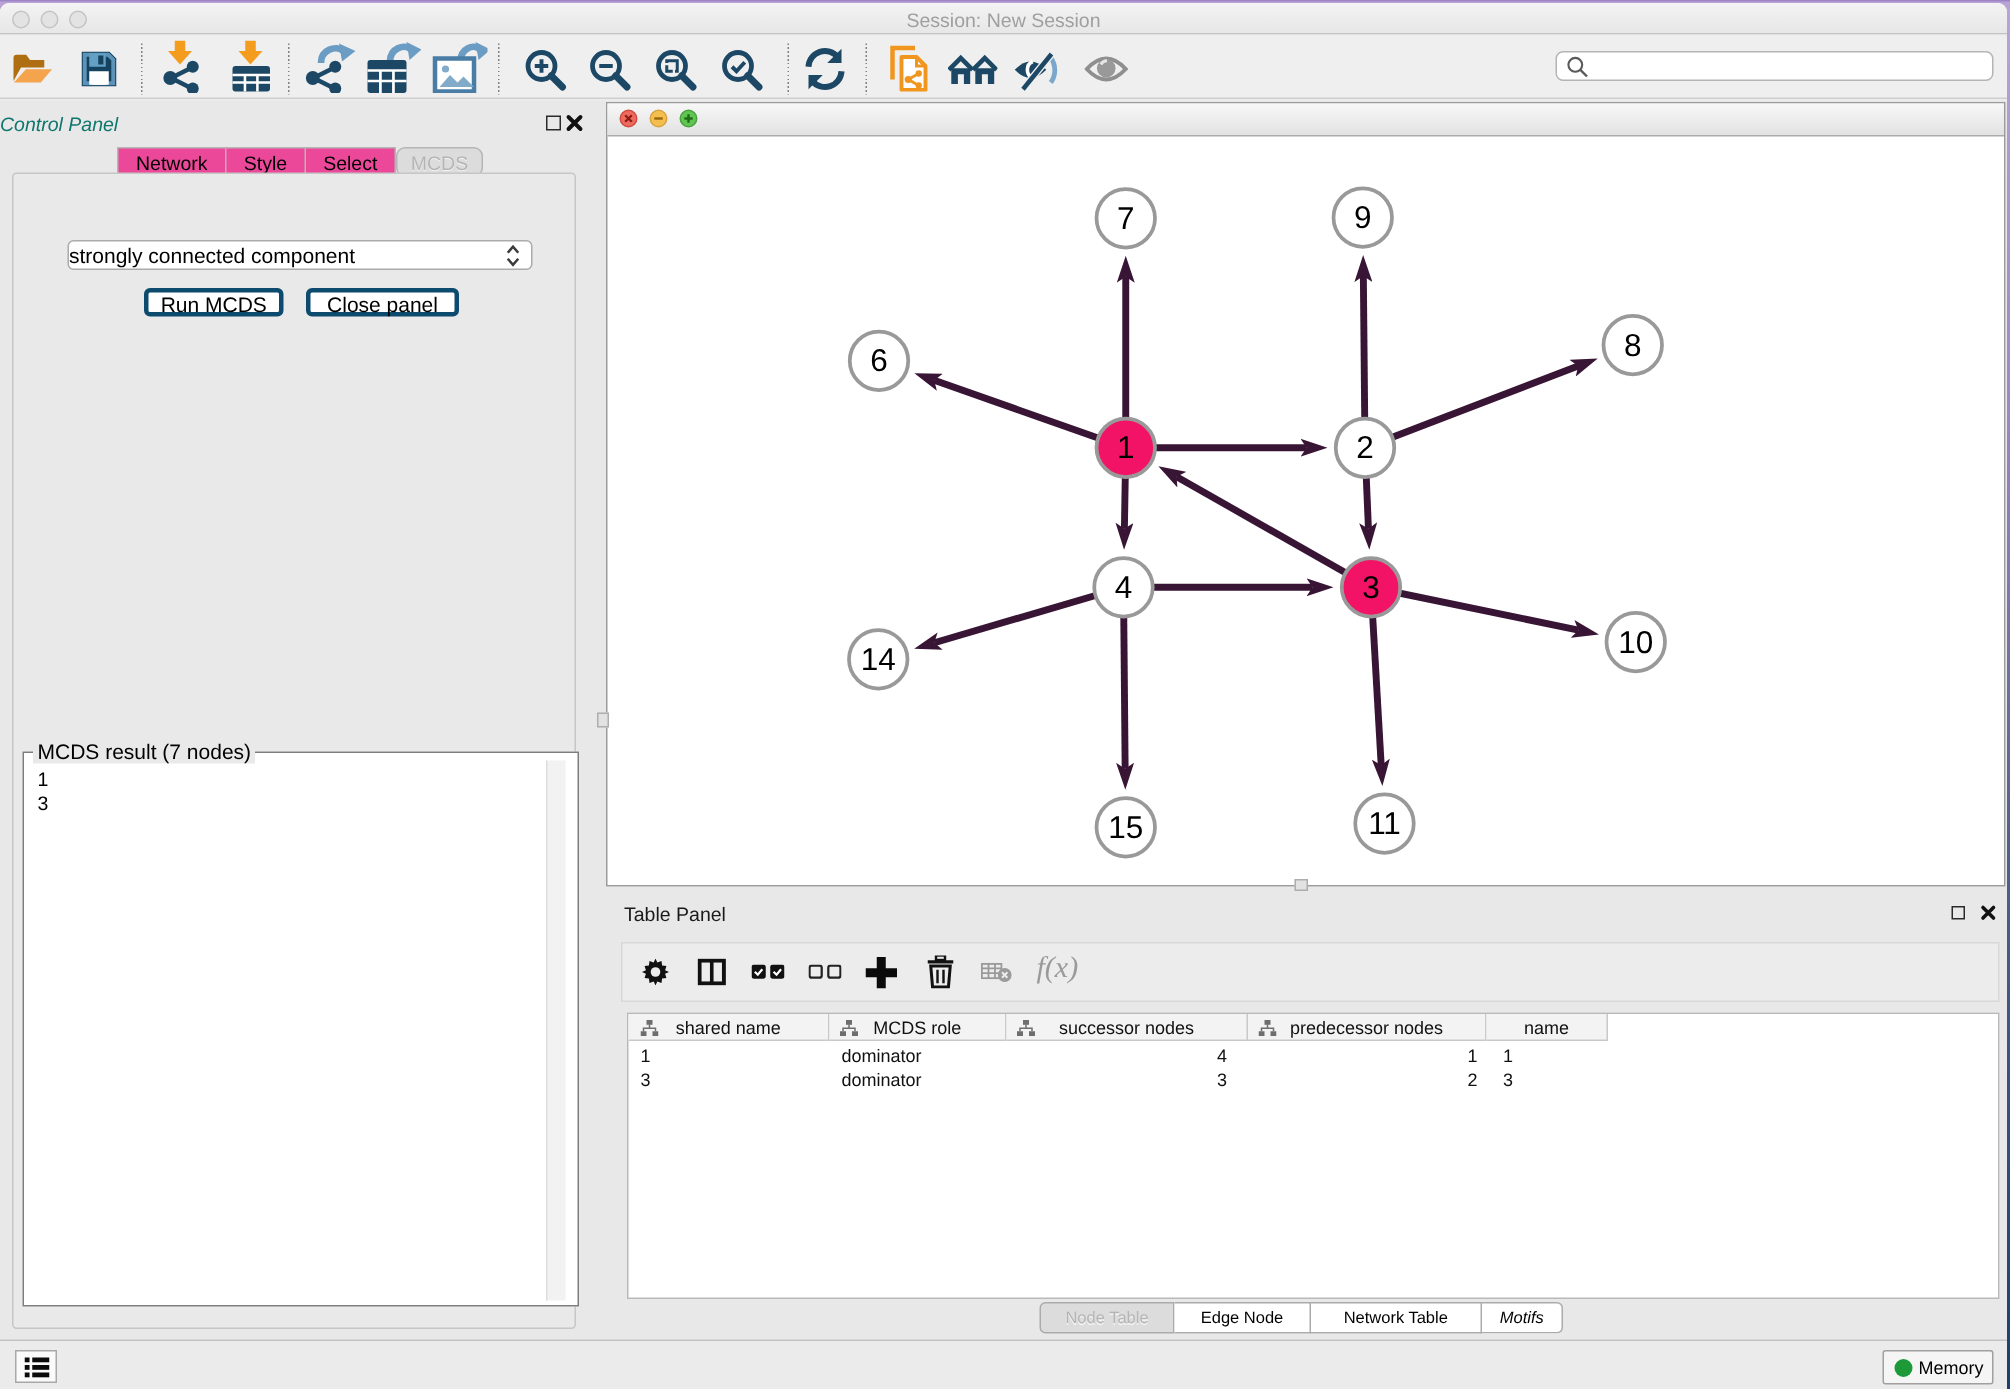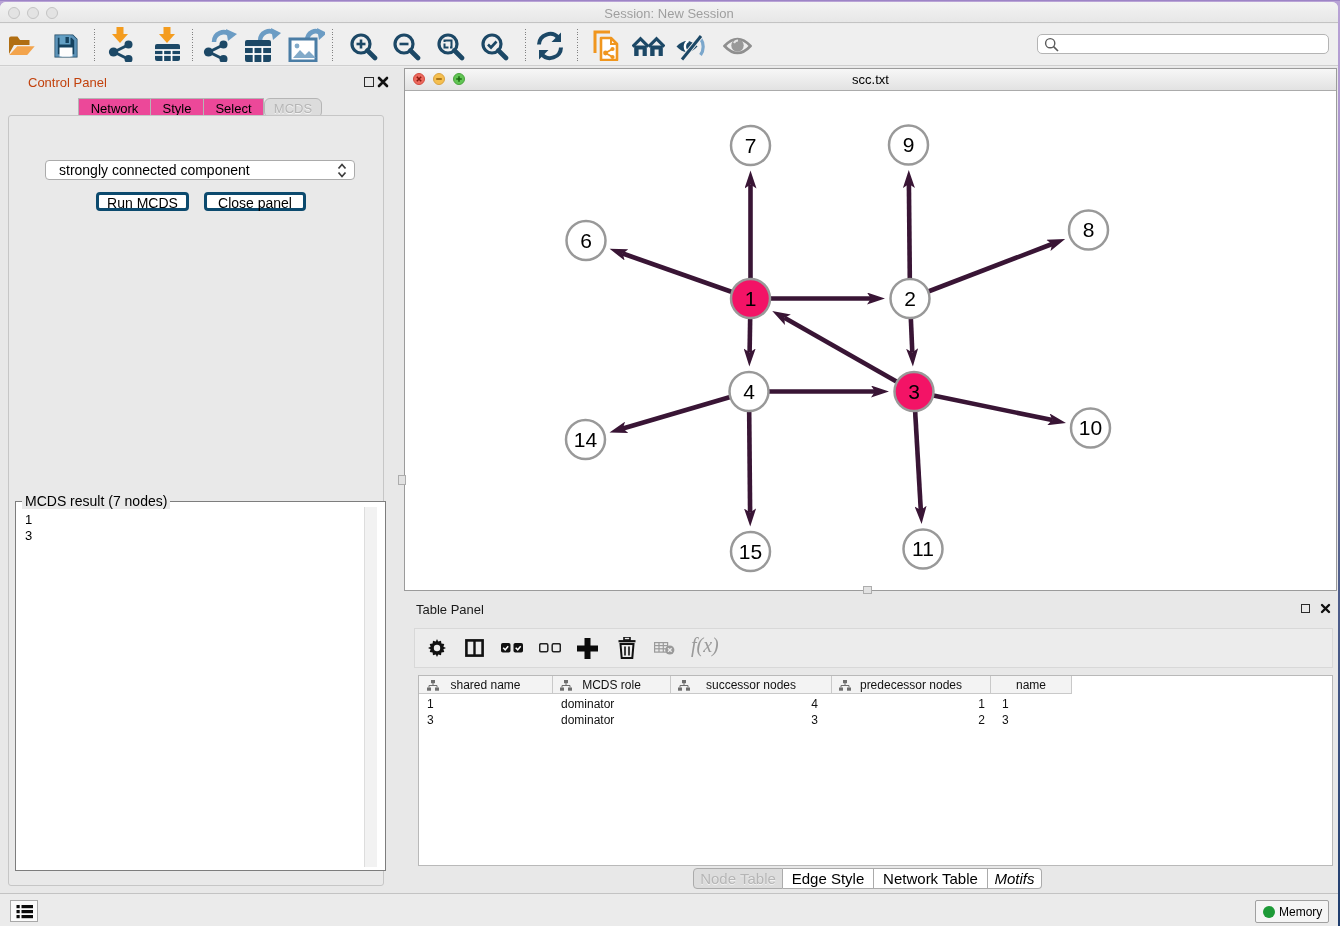--- a/index.html
+++ b/index.html
@@ -13,44 +13,44 @@
 .tl { position:absolute; top:5px; width:12px; height:12px; border-radius:50%; background:#e3e3e3; border:1px solid #c4c4c4; }
 #title-text { width:100%; text-align:center; top:4px; font-size:13px; color:#9f9f9f; }
 
 #toolbar { left:0; top:22px; width:1338px; height:42px; background:#efefef; border-bottom:1px solid #cfcfcf; }
 .tsep { position:absolute; top:5px; height:34px; width:1px; background-image:repeating-linear-gradient(#828282 0 1px, rgba(0,0,0,0) 1px 2.6px); }
 .ticon { position:absolute; }
 #search { left:1037px; top:10px; width:292px; height:20px; background:#fff; border:1px solid #b4b4b4; border-radius:5px; }
 
 #main { left:0; top:65px; width:1338px; height:826px; background:#e8e8e8; }
 
-#cp-title { left:28px; top:8px; font-size:13px; color:#c2410c; }
+#cp-title { left:0; top:8px; font-size:13px; color:#0f766e;font-style:italic; }
 .tab { position:absolute; top:31px; height:20px; background:#ec4899; border:1px solid #b5b5b5; color:#000; font-size:13px; text-align:center; line-height:19px; }
 #cp-content { left:8px; top:48px; width:376px; height:771px; background:#e9e9e9; border:1px solid #c6c6c6; border-radius:3px; }
 #opt-label { left:0; top:21px; width:100%; text-align:center; font-size:14px; color:#111; }
-#combo { left:36px; top:44px; width:310px; height:20px; background:#fff; border:1px solid #ababab; border-radius:4px; font-size:14px; line-height:18px; padding-left:13px; color:#000; }
+#combo { left:36px; top:44px; width:310px; height:20px; background:#fff; border:1px solid #ababab; border-radius:4px; font-size:14px; line-height:18px; color:#000; }
 .btn { position:absolute; top:76px; height:19px; background:#fff; border:3px solid #0c4a6e; border-radius:4px; font-size:14px; text-align:center; line-height:17px; color:#000; }
 #mcds-box { left:6px; top:385px; width:371px; height:370px; background:#fff; border:1px solid #7d7d7d; }
 #mcds-legend { left:13px; top:377px; background:#e9e9e9; padding:0 3px; font-size:14px; color:#000; }
 #mcds-scroll { right:8px; top:5px; width:13px; height:360px; background:#f2f2f2; border-left:1px solid #ddd; }
 
 #net { left:404px; top:1px; width:933px; height:523px; background:#fff; border:1px solid #9b9b9b; }
 #net-title { left:0; top:0; width:100%; height:22px; background:linear-gradient(#f7f7f7,#e2e2e2); border-bottom:1px solid #ababab; }
 .tl2 { position:absolute; top:5px; width:12px; height:12px; border-radius:50%; }
 #net-name { width:100%; text-align:center; top:3px; font-size:13px; color:#000; position:absolute; }
 
 #tp { left:404px; top:530px; width:934px; height:297px; }
 #tp-title { left:12px; top:5px; font-size:13px; color:#1a1a1a; position:absolute; }
 #tp-toolbar { left:10px; top:31px; width:919px; height:40px; background:#ececec; border:1px solid #d8d8d8; position:absolute; }
 #tp-table { left:14px; top:78px; width:915px; height:191px; background:#fff; border:1px solid #b9b9b9; position:absolute; }
 .th { position:absolute; top:0; height:18px; background:#f3f3f3; border-right:1px solid #c9c9c9; border-bottom:1px solid #c9c9c9; font-size:12px; color:#111; text-align:center; line-height:18px; }
 .td { position:absolute; font-size:12px; color:#111; height:16px; line-height:16px; }
 .hico { position:absolute; top:4px; }
 
-.btab { position:absolute; top:271px; height:21px; border:1px solid #ababab; font-size:15px; text-align:center; line-height:20px; background:#fff; color:#000; }
+.btab { position:absolute; top:271px; height:21px; border:1px solid #ababab; font-size:11px; text-align:center; line-height:20px; background:#fff; color:#000; }
 
 #status { left:0; top:891px; width:1338px; height:33px; background:#ebebeb; border-top:1px solid #c3c3c3; }
 #list-btn { left:10px; top:6px; width:28px; height:22px; background:#fafafa; border:1px solid #a8a8a8; position:absolute; }
 #mem-btn { left:1255px; top:6px; width:74px; height:23px; background:#f5f5f5; border:1px solid #a0a0a0; border-radius:2px; position:absolute; font-size:12px; color:#000; }
 </style>
 </head>
 <body>
 <div class="abs" style="left:0;top:0;width:1340px;height:1px;background:#9d84c6;z-index:5"></div>
 <div id="desk-right" class="abs"></div>
 <div id="win" class="abs">
@@ -261,21 +261,20 @@
         <div class="tl2" style="left:28px; top:4px; background:#f5bf4f; border:1px solid #d9a341;">
             <svg width="10" height="10" viewBox="0 0 10 10" style="position:absolute;left:0;top:0">
               <path d="M2.2 5 H7.8" stroke="#99660e" stroke-width="1.6"></path>
             </svg>
           </div>
         <div class="tl2" style="left:48px; top:4px; background:#61c554; border:1px solid #4aa33d;">
             <svg width="10" height="10" viewBox="0 0 10 10" style="position:absolute;left:0;top:0">
               <path d="M2.2 5 H7.8 M5 2.2 V7.8" stroke="#1d6b13" stroke-width="1.6"></path>
             </svg>
           </div>
-        <div id="net-name">scc.txt</div>
       </div>
       <svg id="graph" width="931" height="500" style="position:absolute; left:0; top:20px;" viewBox="0 0 931 500">
         <defs>
           <marker id="arr" markerWidth="19" markerHeight="12" refX="4" refY="6" orient="auto" markerUnits="userSpaceOnUse">
             <path d="M0,0 L18,6 L0,12 L4,6 z" fill="#391535"></path>
           </marker>
         </defs>
         <g stroke="#391535" stroke-width="4.6" marker-end="url(#arr)">
           <line x1="345.5" y1="209.5" x2="345.5" y2="95.5"></line>
           <line x1="345.5" y1="209.5" x2="217.8" y2="164.5"></line>
@@ -414,21 +413,21 @@
         <div class="td" style="left:252px; top:20px; width:147px; text-align:right;">4</div>
         <div class="td" style="left:413px; top:20px; width:153px; text-align:right;">1</div>
         <div class="td" style="left:583px; top:20px;">1</div>
         <div class="td" style="left:8px; top:36px;">3</div>
         <div class="td" style="left:142px; top:36px;">dominator</div>
         <div class="td" style="left:252px; top:36px; width:147px; text-align:right;">3</div>
         <div class="td" style="left:413px; top:36px; width:153px; text-align:right;">2</div>
         <div class="td" style="left:583px; top:36px;">3</div>
       </div>
       <div class="btab" style="left:289px; width:90px; background:#dcdcdc; color:#b5b5b5; text-shadow:0 1px 0 #f2f2f2; border-radius:4px 0 0 4px;">Node Table</div>
-      <div class="btab" style="left:379px; width:91px; border-left:none;">Edge Style</div>
+      <div class="btab" style="left:379px; width:91px; border-left:none;">Edge Node</div>
       <div class="btab" style="left:470px; width:114px; border-left:none;">Network Table</div>
       <div class="btab" style="left:584px; width:54px; border-left:none; border-radius:0 4px 4px 0;font-style:italic;">Motifs</div>
     </div>
   </div>
   <div id="status" class="abs">
     <div id="list-btn">
         <svg style="position:absolute;left:5px;top:3px" width="17" height="15" viewBox="0 0 17 15">
           <g fill="#0b0b0b">
             <rect x="0.5" y="1" width="3.2" height="3.2"></rect>
             <rect x="0.5" y="6" width="3.2" height="3.2"></rect>

